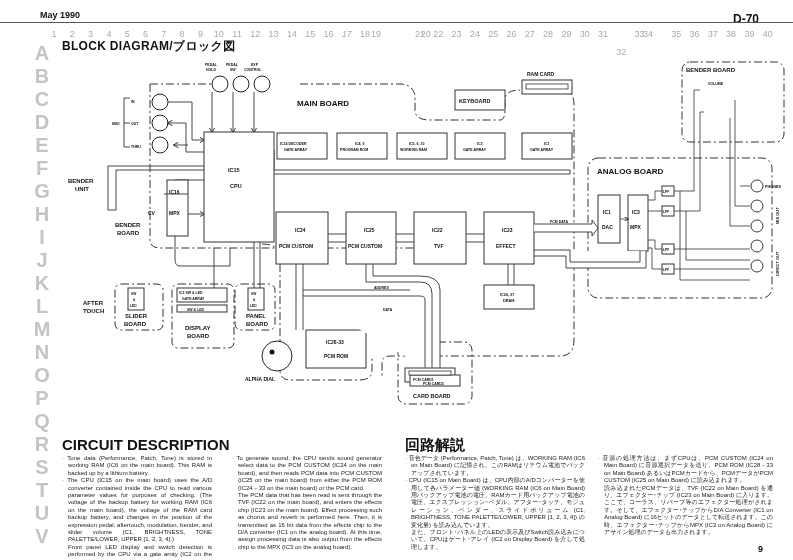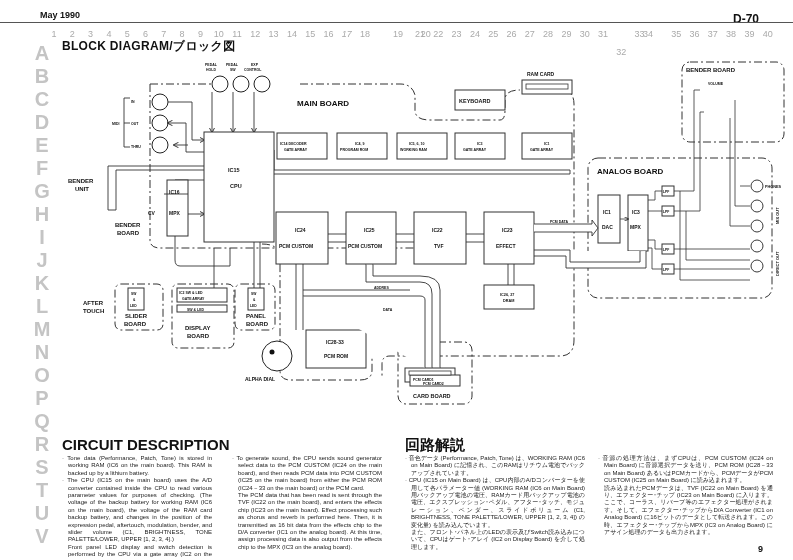--- a/index.html
+++ b/index.html
@@ -38,21 +38,21 @@
     <span class="col-num" style="left: 146.4px;">9</span>
     <span class="col-num" style="left: 164.7px;">10</span>
     <span class="col-num" style="left: 183px;">11</span>
     <span class="col-num" style="left: 201.3px;">12</span>
     <span class="col-num" style="left: 219.6px;">13</span>
     <span class="col-num" style="left: 237.9px;">14</span>
     <span class="col-num" style="left: 256.2px;">15</span>
     <span class="col-num" style="left: 274.5px;">16</span>
     <span class="col-num" style="left: 292.8px; font-style: italic;">17</span>
     <span class="col-num" style="left: 311.1px;">18</span>
-    <span class="col-num" style="left: 344px;">19</span>
+    <span class="col-num" style="left: 322px;">19</span>
     <span class="col-num" style="left: 347.7px; margin-left: 24px;">20</span>
     <span class="col-num" style="left: 366px;">21</span>
     <span class="col-num" style="left: 384.3px;">22</span>
     <span class="col-num" style="left: 402.6px;">23</span>
     <span class="col-num" style="left: 420.9px; text-align: right;">24</span>
     <span class="col-num" style="left: 439.2px;">25</span>
     <span class="col-num" style="left: 457.5px;">26</span>
     <span class="col-num" style="left: 475.8px;">27</span>
     <span class="col-num" style="left: 494.1px;">28</span>
     <span class="col-num" style="left: 512.4px;">29</span>

